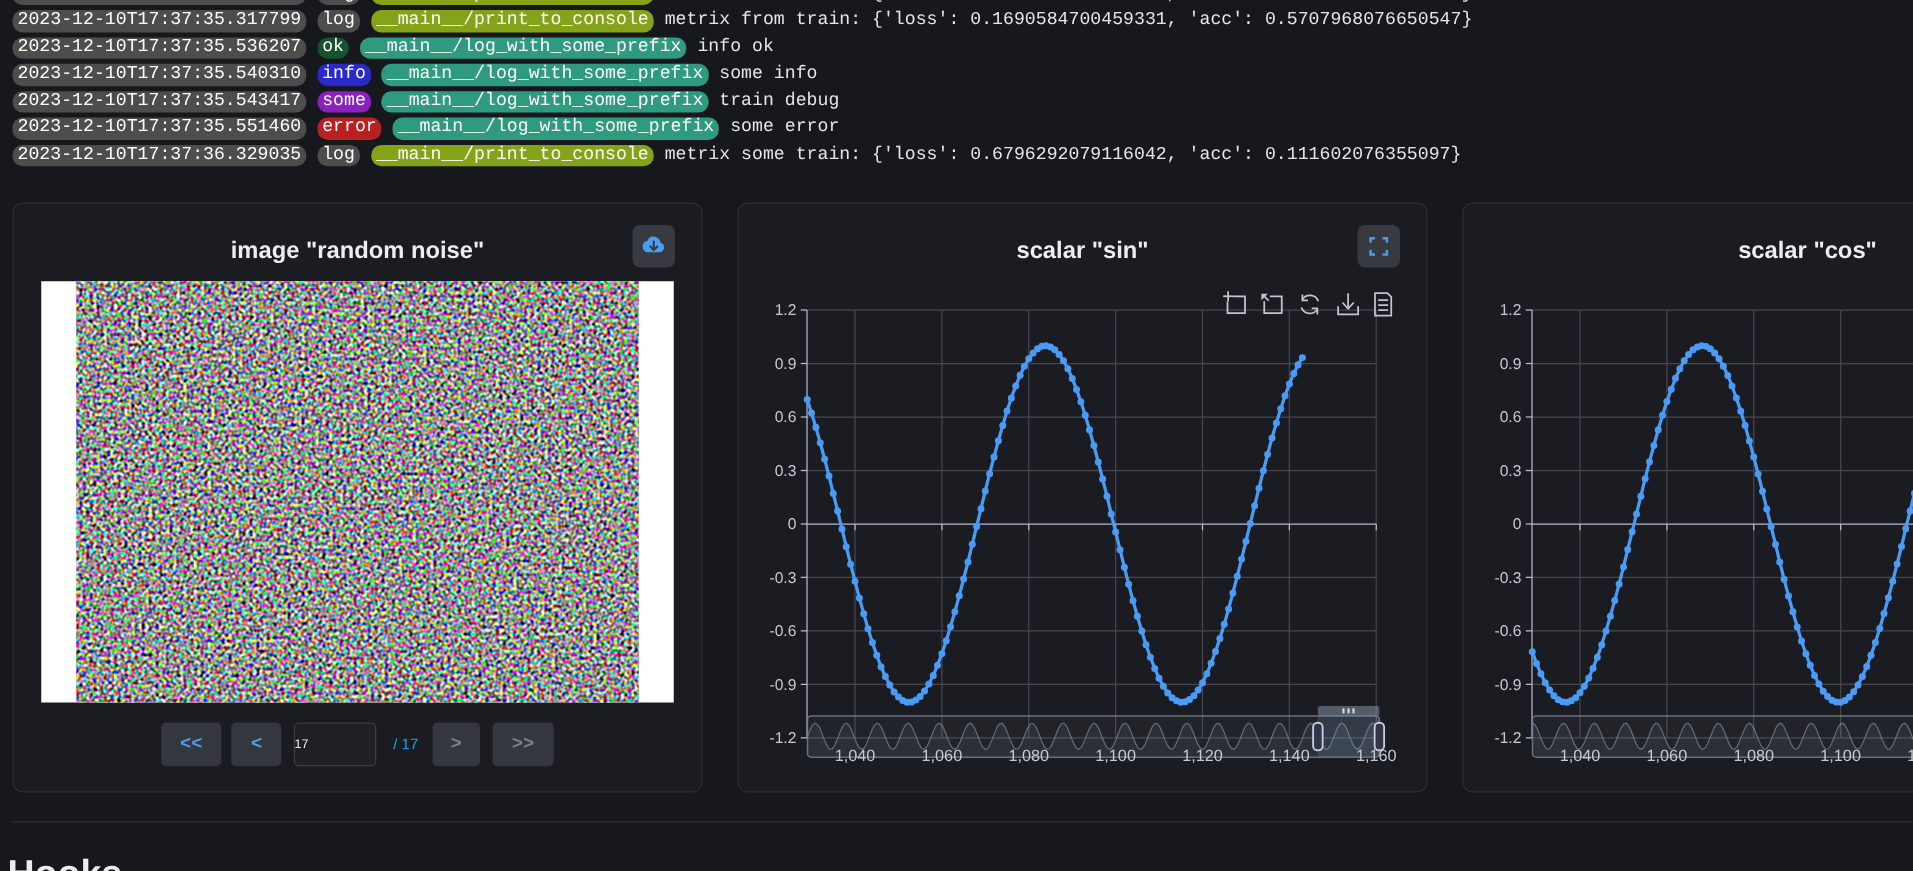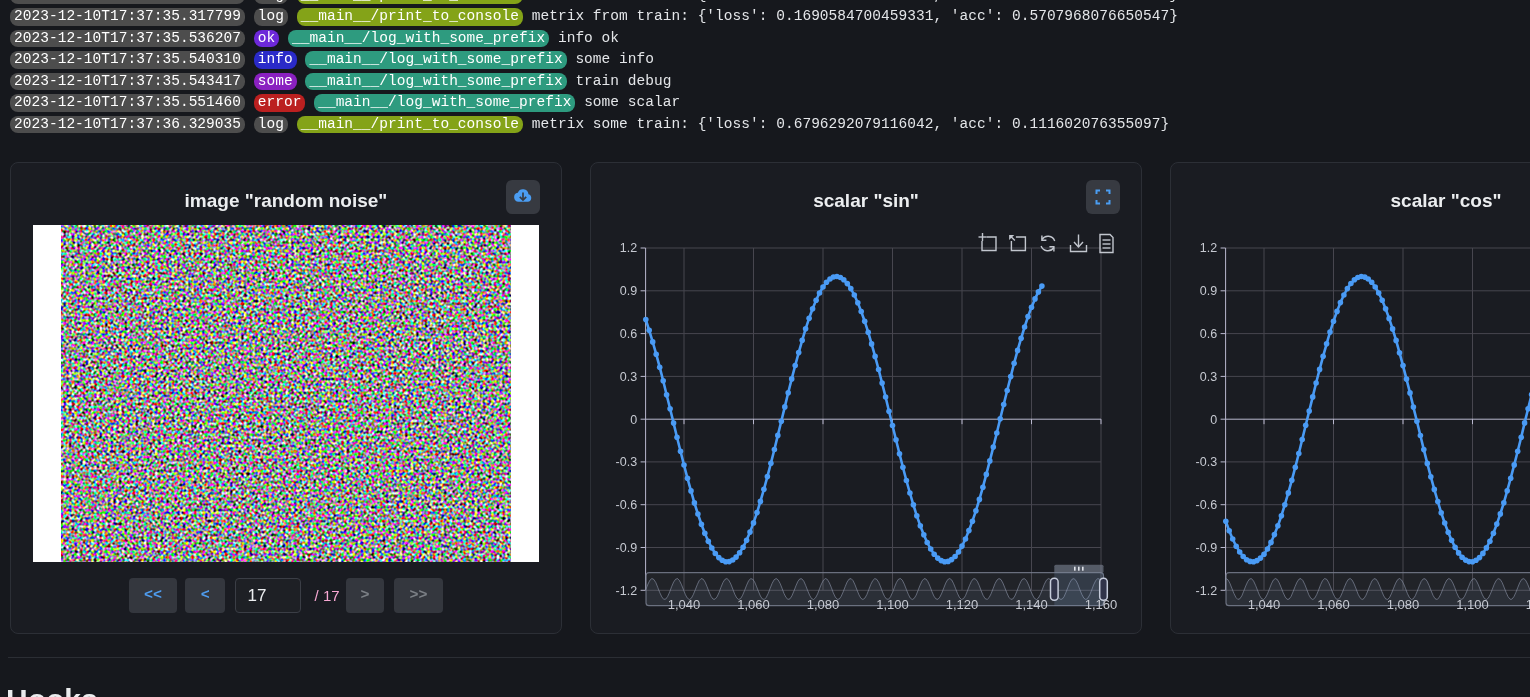--- a/index.html
+++ b/index.html
@@ -1,47 +1,47 @@
 <!DOCTYPE html>
 <html><head><meta charset="utf-8"><style>
 *{margin:0;padding:0;box-sizing:border-box}
 html,body{width:1530px;height:697px;overflow:hidden;background:#16181d;font-family:"Liberation Sans",sans-serif}
 .logwrap{position:absolute;left:10px;top:-15.5px;width:1520px}
 .lrow{height:21.5px;line-height:21.5px;white-space:nowrap;font-family:"Liberation Mono",monospace;font-size:14.5px;letter-spacing:0.03px;color:#e4e6e9}
 .b{display:inline-block;line-height:17.5px;padding:0 4px;border-radius:8px;color:#fff;vertical-align:middle}
 .b-ts{background:#4d4d4d}
 .lv-log{background:#4d4d4d}
-.lv-ok{background:#6d28d9}
+.lv-ok{background:#14532d}
 .lv-info{background:#2a2ac8}
 .lv-debug{background:#8a20c0}
 .lv-warning{background:#a89a12}
 .lv-error{background:#bb2020}
 .b-olive{background:#84a318}
 .b-teal{background:#2e9b7f}
 .msg{vertical-align:middle}
 .card{position:absolute;top:162px;width:552px;height:472px;background:#1a1c22;border:1px solid #2c2f36;border-radius:8px}
 .ctitle{position:absolute;top:27px;left:0;width:100%;text-align:center;font-size:19px;font-weight:bold;color:#eceef0}
 .cbtn{position:absolute;top:17px;right:21px;width:34px;height:34px;background:#373a41;border-radius:6px}
 .whitebox{position:absolute;left:22px;top:62px;width:506px;height:337px;background:#fff}
 .pag{position:absolute;top:415px;left:0;width:100%;height:35px}
 .pbtn{position:absolute;height:35px;background:#34373e;border-radius:4px;color:#4f9df0;font-weight:bold;font-size:15px;text-align:center;line-height:35px;font-family:"Liberation Mono",monospace}
 .pbtn.dis{color:#7c8086}
-.pinput{position:absolute;height:35px;background:#1e2025;border:1px solid #3b3e46;border-radius:4px;color:#eceef0;font-size:17px;line-height:33px;padding-left:12px}
-.ptext{position:absolute;height:35px;line-height:35px;color:#f9a8d4;font-size:15px}
+.pinput{position:absolute;height:35px;background:#1e2025;border:1px solid #3b3e46;border-radius:4px;color:#eceef0;font-size:10px;line-height:33px;}
+.ptext{position:absolute;height:35px;line-height:35px;color:#0ea5e9;font-size:12px}
 .divider{position:absolute;top:657px;left:8px;width:1522px;height:1px;background:#2b2e34}
 h1.hook{position:absolute;left:6px;top:683px;font-size:30px;font-weight:bold;color:#eaecee}
 </style></head>
 <body>
 <div class="logwrap">
 <div class="lrow"><span class="b b-ts">2023-12-10T17:37:35.317799</span> <span class="b lv-log">log</span> <span class="b b-olive">__main__/print_to_console</span> <span class="msg">metrix from train: {'loss': 0.1690584700459331, 'acc': 0.5707968076650547}</span></div>
 <div class="lrow"><span class="b b-ts">2023-12-10T17:37:35.317799</span> <span class="b lv-log">log</span> <span class="b b-olive">__main__/print_to_console</span> <span class="msg">metrix from train: {'loss': 0.1690584700459331, 'acc': 0.5707968076650547}</span></div>
 <div class="lrow"><span class="b b-ts">2023-12-10T17:37:35.536207</span> <span class="b lv-ok">ok</span> <span class="b b-teal">__main__/log_with_some_prefix</span> <span class="msg">info ok</span></div>
 <div class="lrow"><span class="b b-ts">2023-12-10T17:37:35.540310</span> <span class="b lv-info">info</span> <span class="b b-teal">__main__/log_with_some_prefix</span> <span class="msg">some info</span></div>
 <div class="lrow"><span class="b b-ts">2023-12-10T17:37:35.543417</span> <span class="b lv-debug">some</span> <span class="b b-teal">__main__/log_with_some_prefix</span> <span class="msg">train debug</span></div>
-<div class="lrow"><span class="b b-ts">2023-12-10T17:37:35.551460</span> <span class="b lv-error">error</span> <span class="b b-teal">__main__/log_with_some_prefix</span> <span class="msg">some scalar</span></div>
+<div class="lrow"><span class="b b-ts">2023-12-10T17:37:35.551460</span> <span class="b lv-error">error</span> <span class="b b-teal">__main__/log_with_some_prefix</span> <span class="msg">some error</span></div>
 <div class="lrow"><span class="b b-ts">2023-12-10T17:37:36.329035</span> <span class="b lv-log">log</span> <span class="b b-olive">__main__/print_to_console</span> <span class="msg">metrix some train: {'loss': 0.6796292079116042, 'acc': 0.111602076355097}</span></div>
 </div>
 
 <div class="card" style="left:10px">
   <div class="ctitle">image "random noise"</div>
   <div class="cbtn"><svg width="34" height="34" viewBox="0 0 34 34">
         <g fill="#4b9df2">
           <path d="M22.5 14.2a5.6 5.6 0 0 0-10.7-1.5 4.6 4.6 0 0 0 .7 9.1h9.3a3.9 3.9 0 0 0 .7-7.6z"></path>
         </g>
         <g stroke="#373a41" stroke-width="1.7" fill="none">

